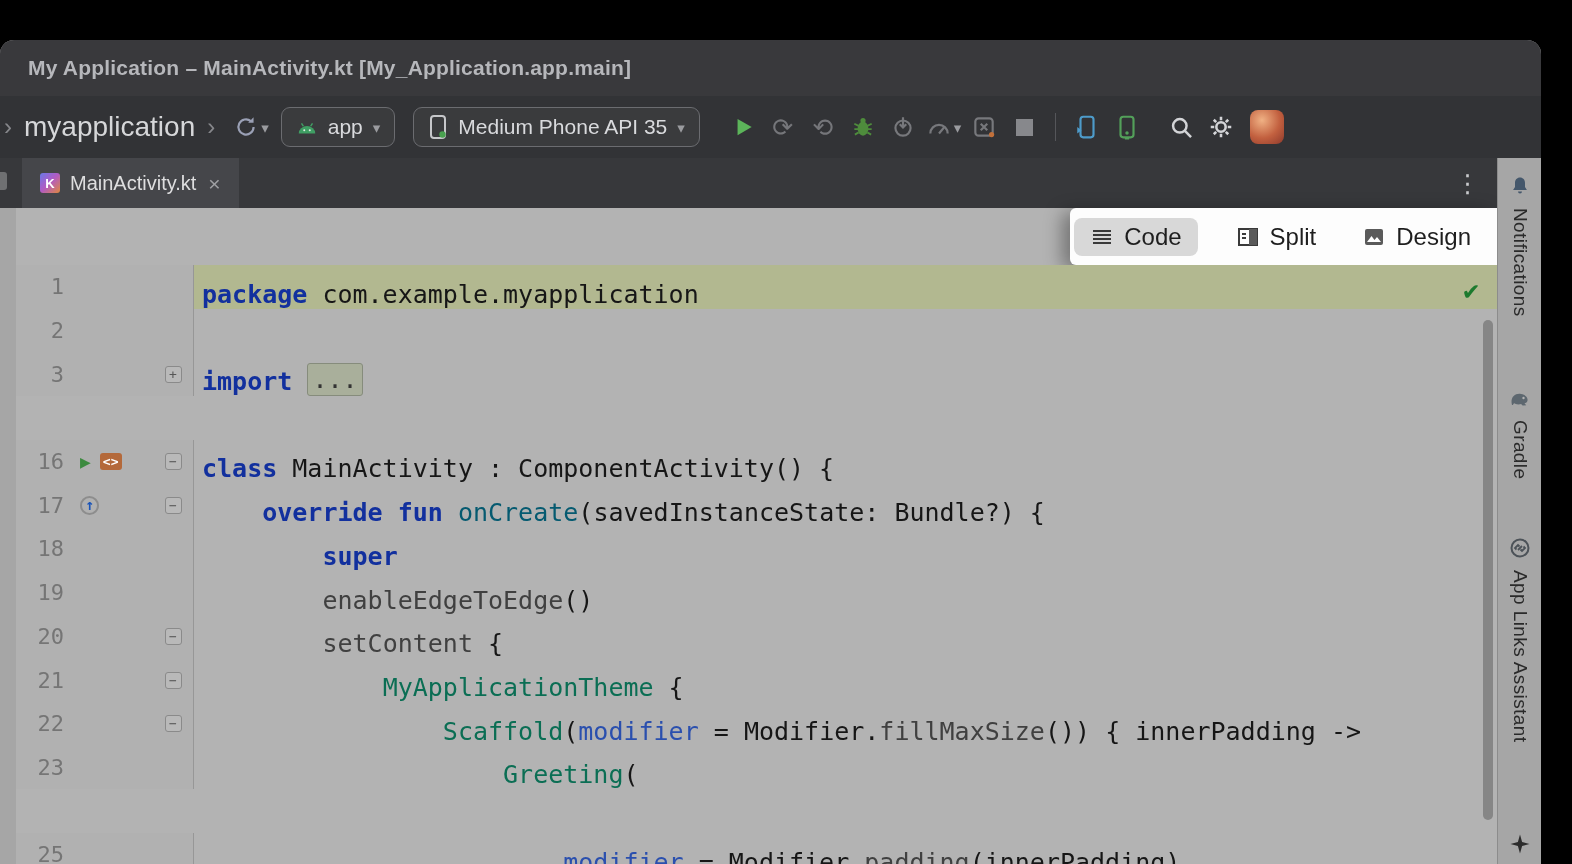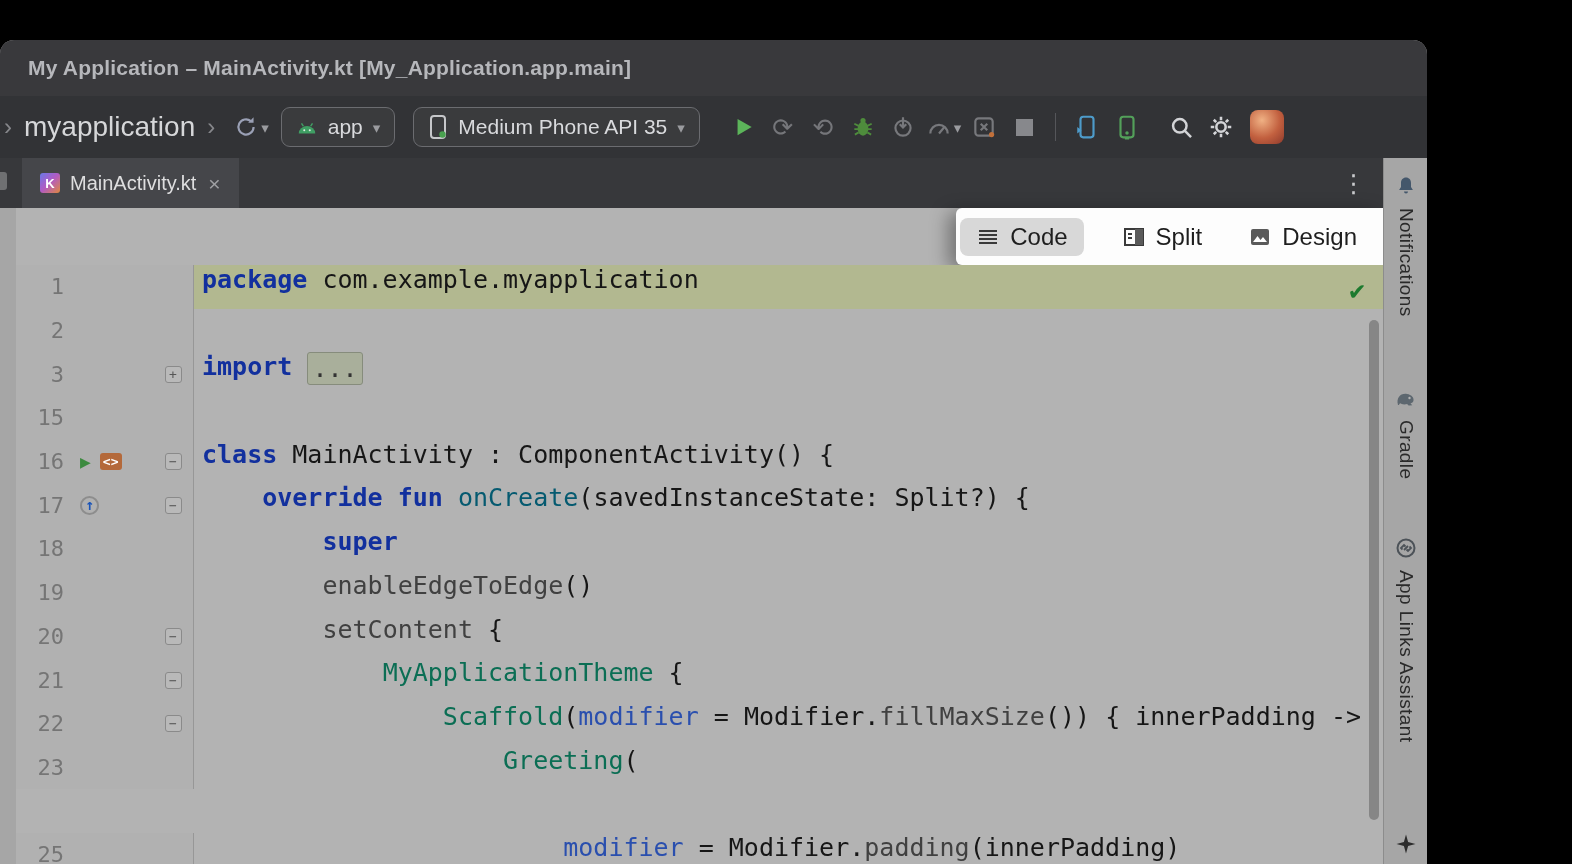--- a/index.html
+++ b/index.html
@@ -1,19 +1,19 @@
 <!DOCTYPE html>
 <html><head>
 <meta charset="utf-8">
 <style>
   *{margin:0;padding:0;box-sizing:border-box}
   html,body{width:1572px;height:864px;overflow:hidden}
   body{background:#000;font-family:"Liberation Sans",sans-serif;position:relative}
 
-  .window{position:absolute;left:0;top:40px;width:1427px;height:824px;
+  .window{position:absolute;left:0;top:40px;width:1541px;height:824px;
     border-radius:14px 14px 0 0;overflow:hidden;background:#b3b3b3;
     display:flex;flex-direction:column}
 
   
   .titlebar{height:56px;background:#39393c;display:flex;align-items:center;
     padding-left:28px;flex:0 0 auto}
   .titlebar .title{color:#b6b7bb;font-weight:bold;font-size:21px;letter-spacing:.2px}
 
   
   .toolbar{height:62px;background:#323336;display:flex;align-items:center;
@@ -63,21 +63,21 @@
   .code-area{flex:1;position:relative;overflow:hidden;
     font-family:"DejaVu Sans Mono","Liberation Mono",monospace}
   .code-row{display:flex;height:43.7px;align-items:stretch}
   .gut{width:178px;flex:0 0 auto;display:flex;align-items:center;
     border-right:1px solid #979797;background:#b1b1b1}
   .lnum{width:48px;text-align:right;color:#757575;font-size:22px}
   .licons{width:96px;display:flex;align-items:center;gap:9px;padding-left:16px}
   .lfold{width:26px;display:flex;align-items:center;justify-content:center}
   .foldmark{display:inline-block;width:17px;height:17px;border:1px solid #8a8a8a;
     background:#b9b9b9;color:#565656;font-size:13px;line-height:15px;text-align:center;border-radius:3px}
-  .lcode{flex:1;display:flex;align-items:flex-start;white-space:pre;font-size:25px;
+  .lcode{flex:1;display:flex;align-items:flex-end;white-space:pre;font-size:25px;
     color:#161616;padding-left:8px;min-width:0}
   .code-row.hl .lcode{background:#b2b890}
   .tk-kw{color:#12309e;font-weight:bold}
   .tk-pl{color:#161616}
   .tk-fn{color:#055a70}
   .tk-ext{color:#404040;}
   .tk-comp{color:#0b6e54}
   .tk-str{color:#046a14}
   .tk-arg{color:#2a4fae}
   .tk-foldbox{background:#a9af9b;border:1px solid #868c7c;color:#333;border-radius:3px;padding:1px 4px}
@@ -293,25 +293,20 @@
                   <div class="gut">
                     <span class="lnum">3</span>
                     <span class="licons"></span>
                     <span class="lfold">
                       <span class="foldmark">+</span>
                     </span>
                   </div>
                   <div class="lcode"><span class="tk-kw">import</span><span class="tk-pl"> </span><span class="tk-foldbox">...</span></div>
                 </div>
                 <div class="code-row">
-                  <div class="gut">
-                    <span class="lnum">15</span>
-                    <span class="licons"></span>
-                    <span class="lfold"></span>
-                  </div>
                   <div class="lcode"></div>
                 </div>
                 <div class="code-row">
                   <div class="gut">
                     <span class="lnum">16</span>
                     <span class="licons">
                       <span class="gico gico-run">▶</span>
                       <span class="gico gico-compose">&lt;&gt;</span>
                     </span>
                     <span class="lfold">
@@ -323,21 +318,21 @@
                 <div class="code-row">
                   <div class="gut">
                     <span class="lnum">17</span>
                     <span class="licons">
                       <span class="gico gico-override">↑</span>
                     </span>
                     <span class="lfold">
                       <span class="foldmark">−</span>
                     </span>
                   </div>
-                  <div class="lcode"><span class="tk-pl">    </span><span class="tk-kw">override fun</span><span class="tk-pl"> </span><span class="tk-fn">onCreate</span><span class="tk-pl">(savedInstanceState: Split?) {</span></div>
+                  <div class="lcode"><span class="tk-pl">    </span><span class="tk-kw">override fun</span><span class="tk-pl"> </span><span class="tk-fn">onCreate</span><span class="tk-pl">(savedInstanceState: Bundle?) {</span></div>
                 </div>
                 <div class="code-row">
                   <div class="gut">
                     <span class="lnum">18</span>
                     <span class="licons"></span>
                     <span class="lfold"></span>
                   </div>
                   <div class="lcode"><span class="tk-pl">        </span><span class="tk-kw">super</span></div>
                 </div>
                 <div class="code-row">

